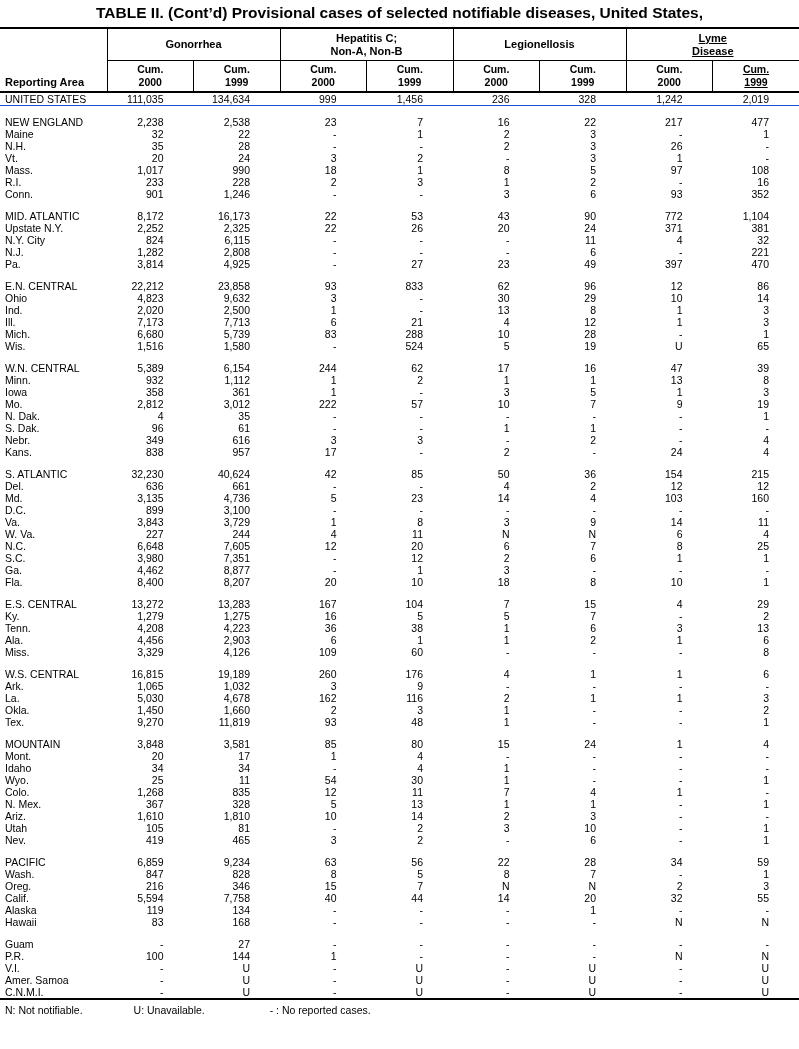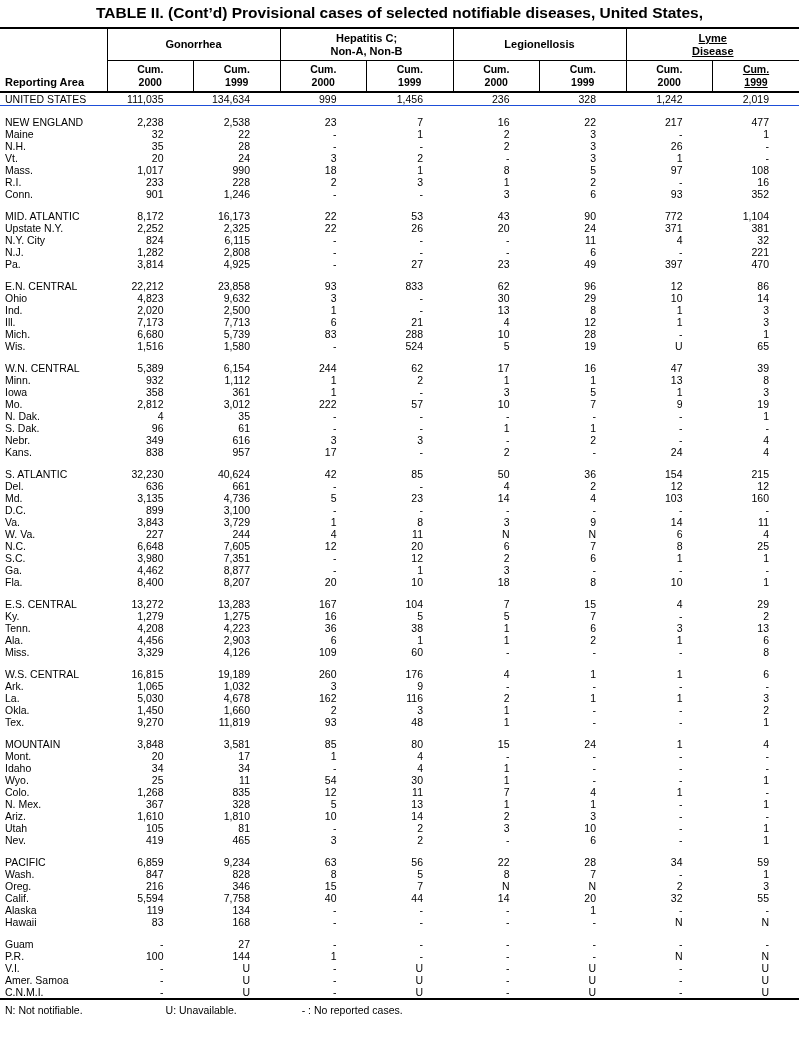--- a/index.html
+++ b/index.html
@@ -81,22 +81,22 @@
     padding: 0 0 0 5px;
   }
   tr.spacer td { height: 10px; padding: 0; }
   tr.row-total td { border-bottom: 1px solid #1d4ed8; }
   .footnotes {
     width: 799px;
     font-size: 10.5px;
     padding: 4px 0 0 5px;
   }
   .footnotes span { display: inline-block; }
-  .fn-n { margin-right: 32px; }
-  .fn-u { margin-right: 62px; margin-left: 48px; }
+  .fn-n { margin-right: 48px; }
+  .fn-u { margin-right: 62px; }
 </style>
 </head>
 <body>
 
 <div class="page">
 
   <div class="title-block">
     <div>TABLE II. (Cont’d) Provisional cases of selected notifiable diseases, United States,</div>
   </div>
 

